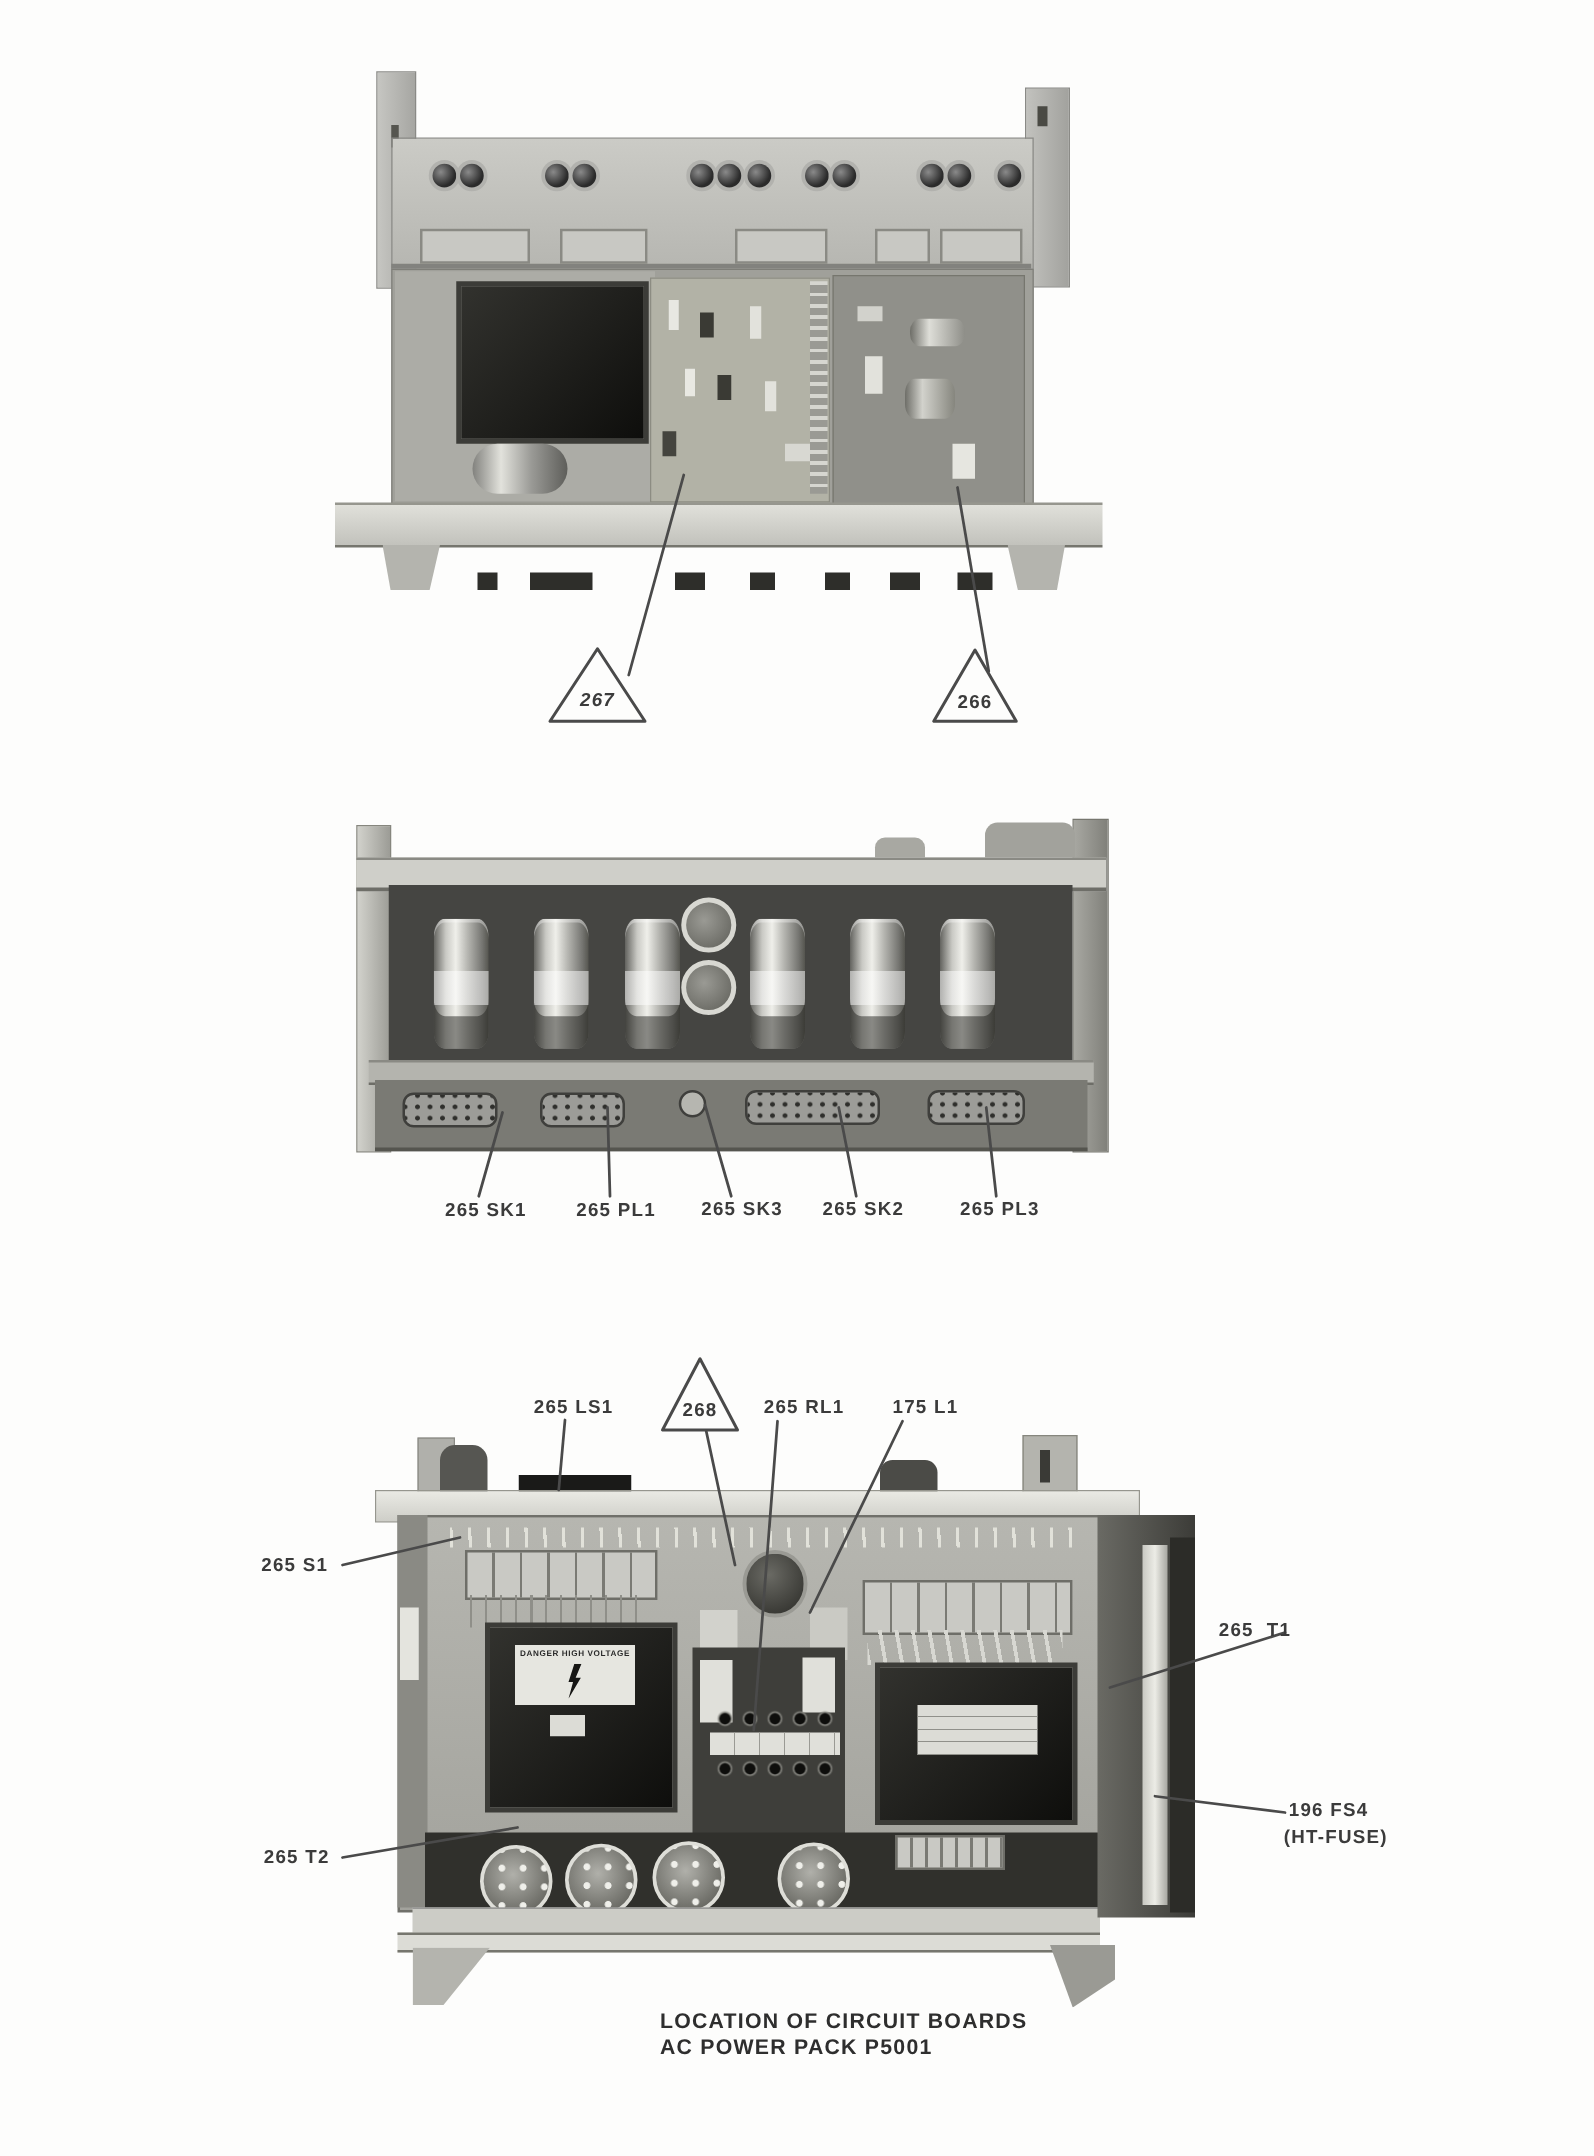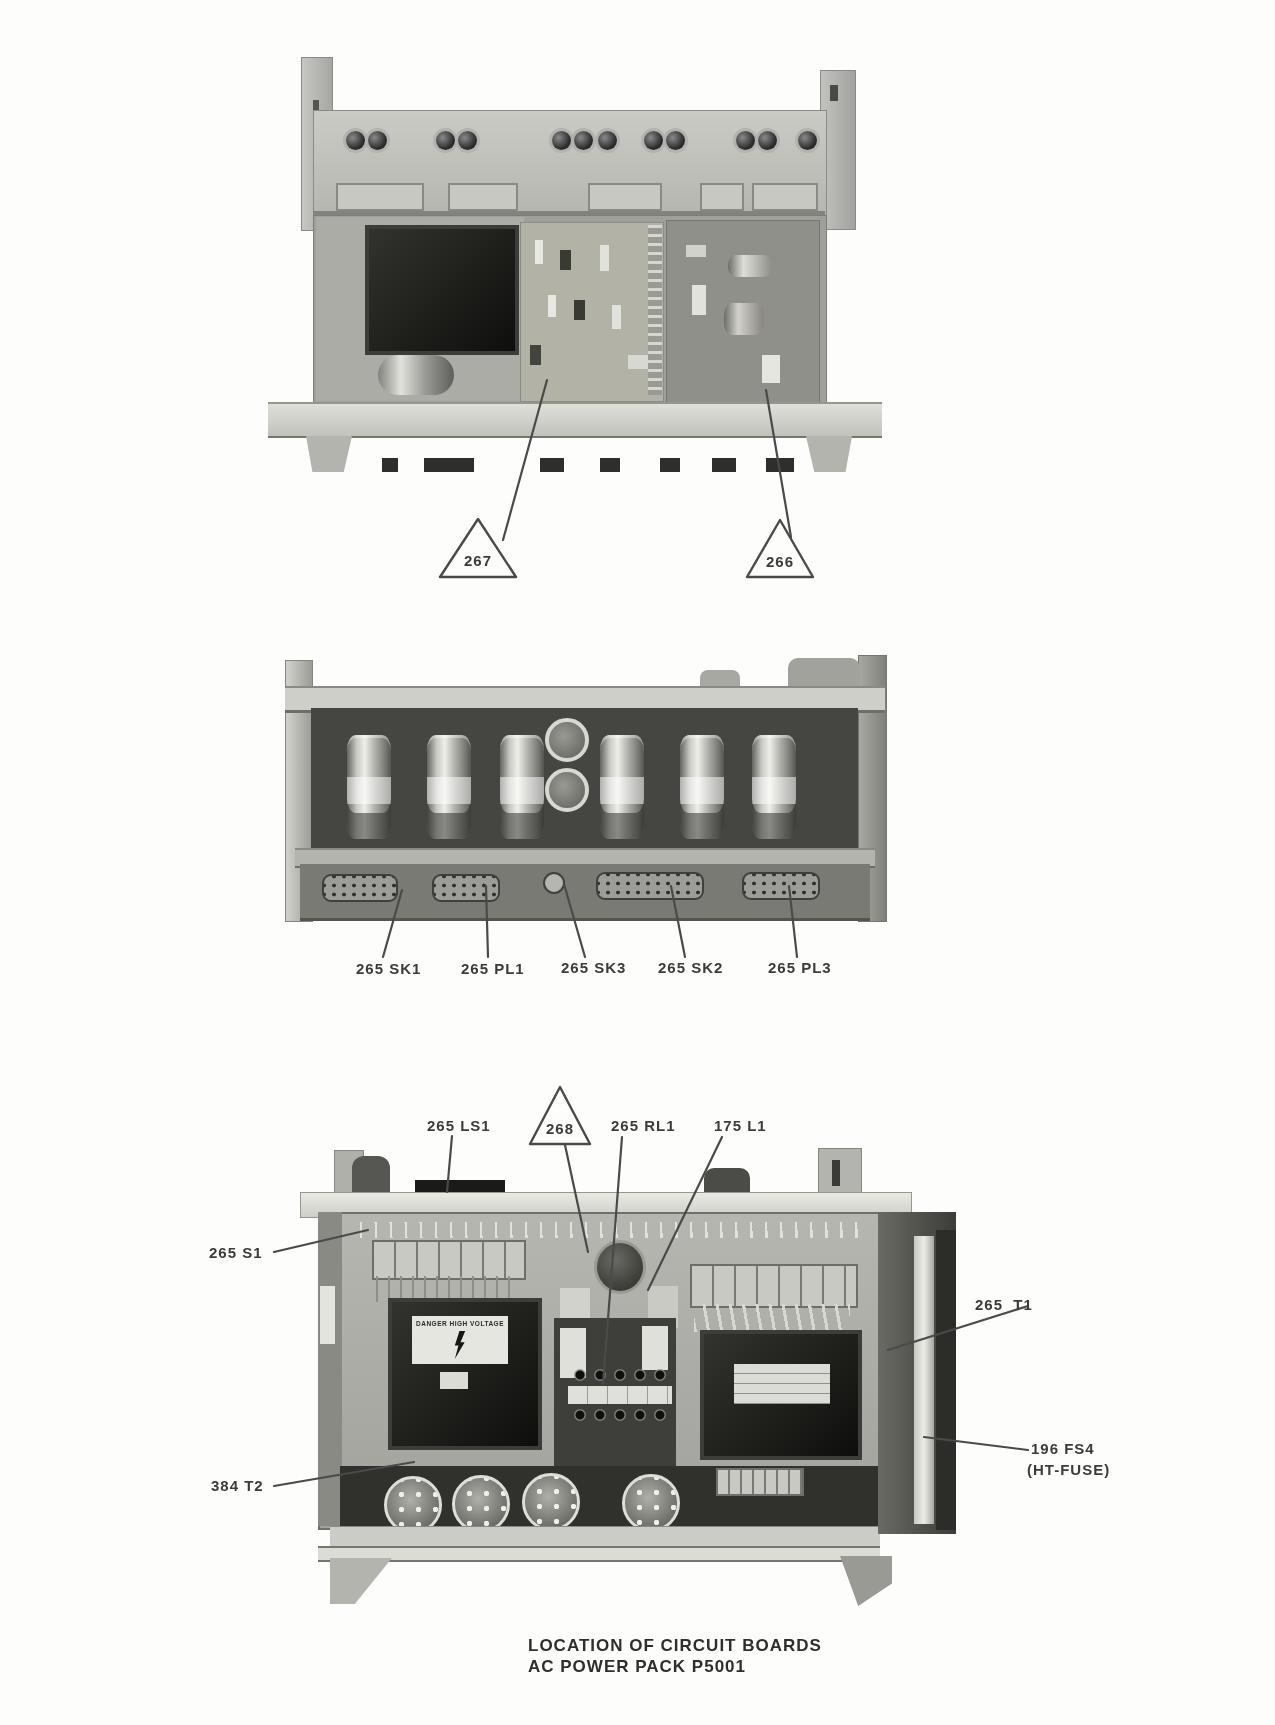--- a/index.html
+++ b/index.html
@@ -1,20 +1,20 @@
 <!DOCTYPE html>
 <html><head>
 <meta charset="utf-8">
 <style>
   html,body{margin:0;padding:0;background:#e9e9e9;}
   .page{position:relative;width:1275px;height:1725px;background:#fdfdfc;margin:0 auto;overflow:hidden;font-family:"Liberation Sans",sans-serif;}
   .ph{position:absolute;}
   .lbl{position:absolute;font:bold 15px/1.1 "Liberation Sans",sans-serif;color:#3b3b3b;letter-spacing:1px;white-space:pre;}
   .tri-txt{position:absolute;font:bold 15px/1 "Liberation Sans",sans-serif;color:#3b3b3b;text-align:center;letter-spacing:1px;}
-  .caption{position:absolute;font:bold 17px/21px "Liberation Sans",sans-serif;color:#2e2e2e;letter-spacing:1px;margin-top:29px;}
+  .caption{position:absolute;font:bold 17px/21px "Liberation Sans",sans-serif;color:#2e2e2e;letter-spacing:1px;}
   .pagenum{position:absolute;left:0;top:1676px;width:1275px;text-align:center;font:bold 17px "Liberation Sans",sans-serif;color:#3e3e3e;letter-spacing:1px;}
   .conn{position:absolute;width:19px;height:19px;border-radius:50%;background:radial-gradient(circle at 35% 35%,#8a8a8a,#2b2b2b 65%);box-shadow:0 0 0 3px #b2b2ae;}
   .blk{position:absolute;height:24px;background:#c8c8c3;border:2px solid #8a8a84;}
   .cap{position:absolute;width:44px;height:104px;border-radius:9px/14px;
        background-image:linear-gradient(180deg,rgba(255,255,255,0) 0 40%,rgba(255,255,255,.5) 40% 66%,rgba(255,255,255,0) 66%),
        linear-gradient(90deg,#63635f,#c9c9c4 22%,#efefea 40%,#b5b5b0 62%,#767672 88%,#55554f);
        box-shadow:inset 0 -26px 0 rgba(35,35,32,.5),inset 0 3px 0 rgba(255,255,255,.35);}
   .dconn{position:absolute;height:24px;border-radius:9px;background-color:#9c9c98;border:2px solid #3f3f3c;
        background-image:radial-gradient(circle,#2f2f2c 1.6px,rgba(0,0,0,0) 2.2px);background-size:10px 9px;background-position:5px 5px;}
   .tsock{position:absolute;width:52px;height:52px;border-radius:50%;border:3px solid #deded8;
@@ -186,37 +186,37 @@
       <line x1="1028" y1="1450" x2="924" y2="1437"></line>
       <line x1="274" y1="1486" x2="414" y2="1462"></line>
     </g>
     <g fill="#fdfdfc" stroke="#4a4a4a" stroke-width="2.4" stroke-linejoin="round">
       <polygon points="478,519 440,577 516,577"></polygon>
       <polygon points="780,520 747,577 813,577"></polygon>
       <polygon points="560,1087 530,1144 590,1144"></polygon>
     </g>
   </svg>
 
-  <div class="tri-txt" style="left:440px;top:553px;width:76px;">267</div>
+  <div class="tri-txt" style="left:440px;top:553px;width:76px;font-style:italic;">267</div>
   <div class="tri-txt" style="left:747px;top:554px;width:66px;">266</div>
 
   <div class="lbl" style="left:356px;top:961px;">265 SK1</div>
   <div class="lbl" style="left:461px;top:961px;">265 PL1</div>
   <div class="lbl" style="left:561px;top:960px;">265 SK3</div>
   <div class="lbl" style="left:658px;top:960px;">265 SK2</div>
   <div class="lbl" style="left:768px;top:960px;">265 PL3</div>
 
   <div class="lbl" style="left:427px;top:1118px;">265 LS1</div>
   <div class="tri-txt" style="left:530px;top:1121px;width:60px;">268</div>
   <div class="lbl" style="left:611px;top:1118px;">265 RL1</div>
   <div class="lbl" style="left:714px;top:1118px;">175 L1</div>
   <div class="lbl" style="left:209px;top:1245px;">265 S1</div>
   <div class="lbl" style="left:975px;top:1297px;">265  T1</div>
   <div class="lbl" style="left:1031px;top:1441px;">196 FS4</div>
   <div class="lbl" style="left:1027px;top:1462px;">(HT-FUSE)</div>
-  <div class="lbl" style="left:211px;top:1478px;">384 T2</div>
+  <div class="lbl" style="left:211px;top:1478px;">265 T2</div>
 
   <div class="caption" style="left:528px;top:1606px;">
     <div>LOCATION OF CIRCUIT BOARDS</div>
     <div>AC POWER PACK P5001</div>
   </div>
 
 </div>
 
 </body></html>

